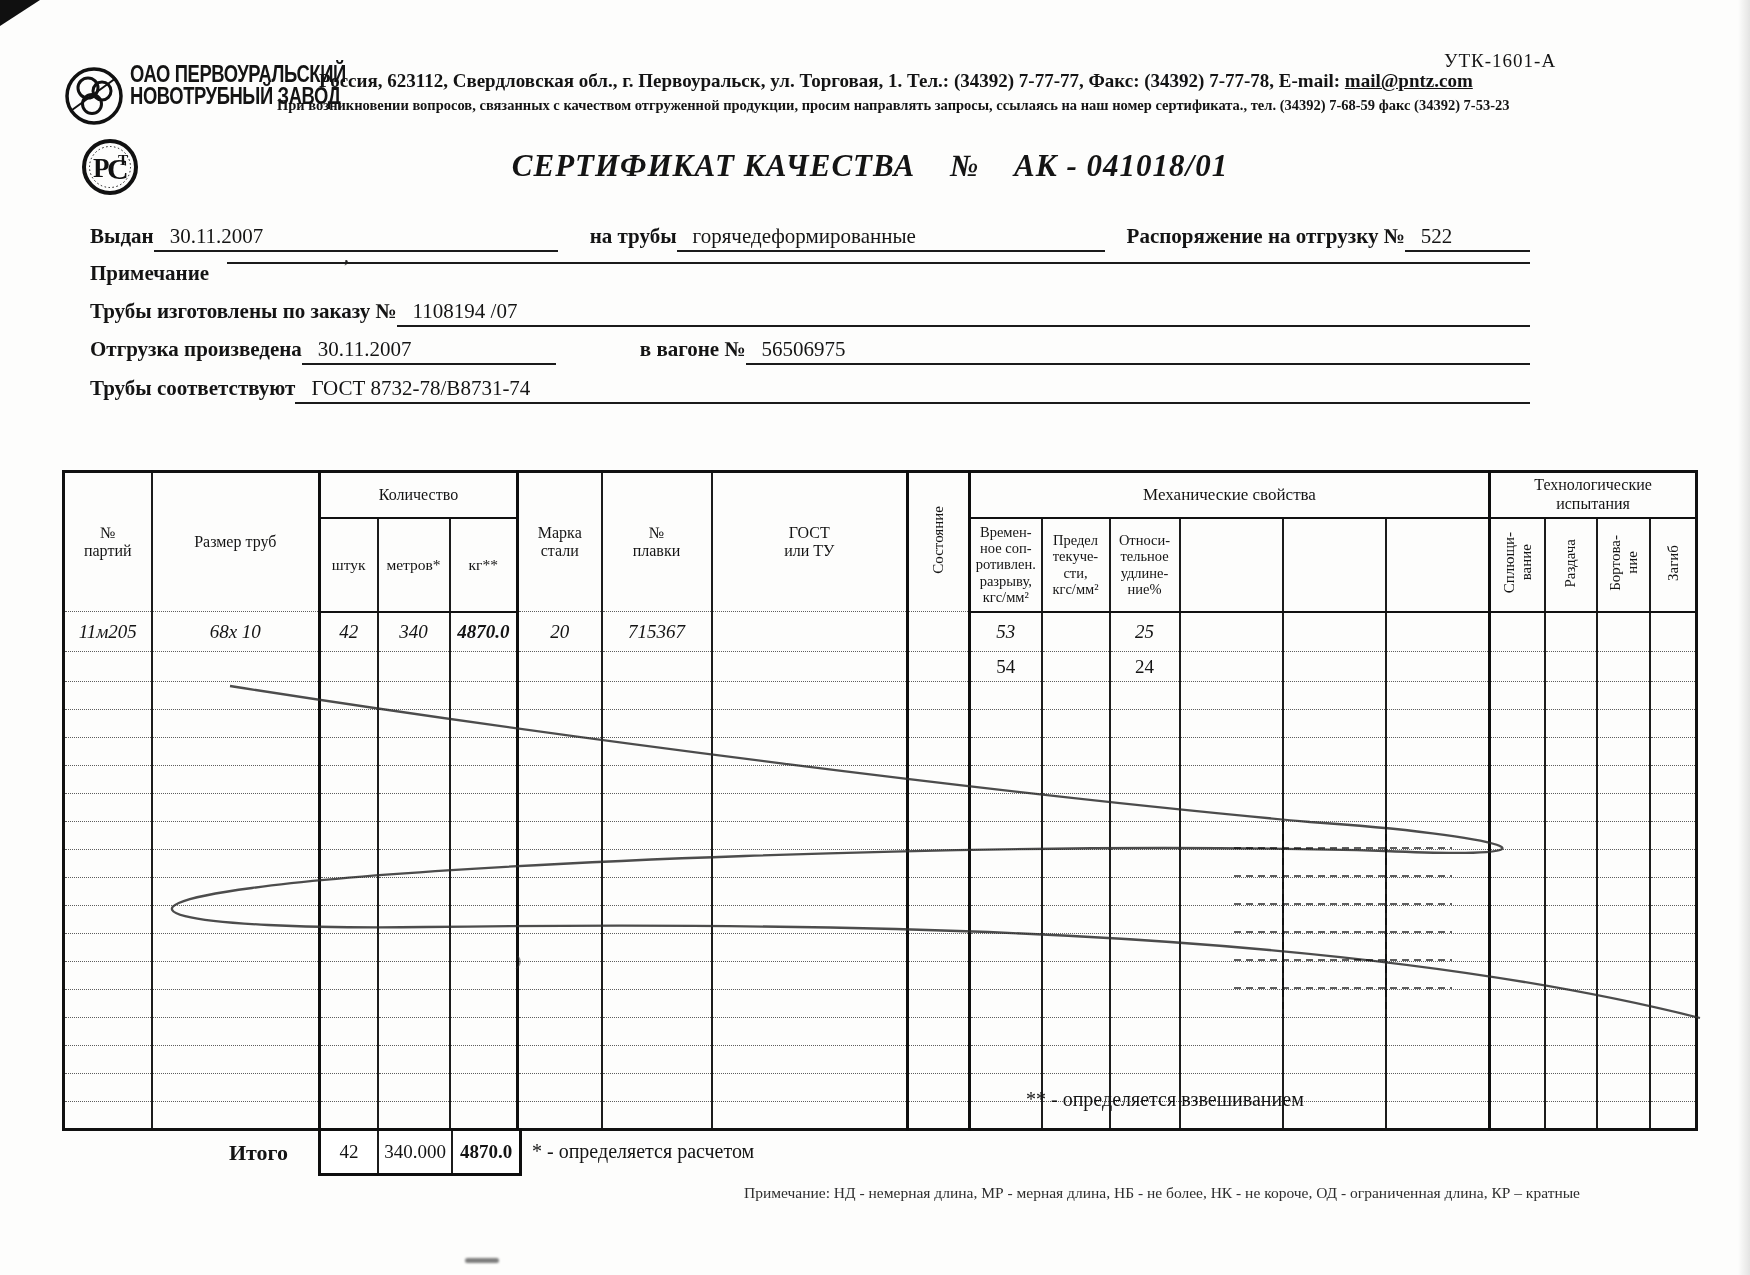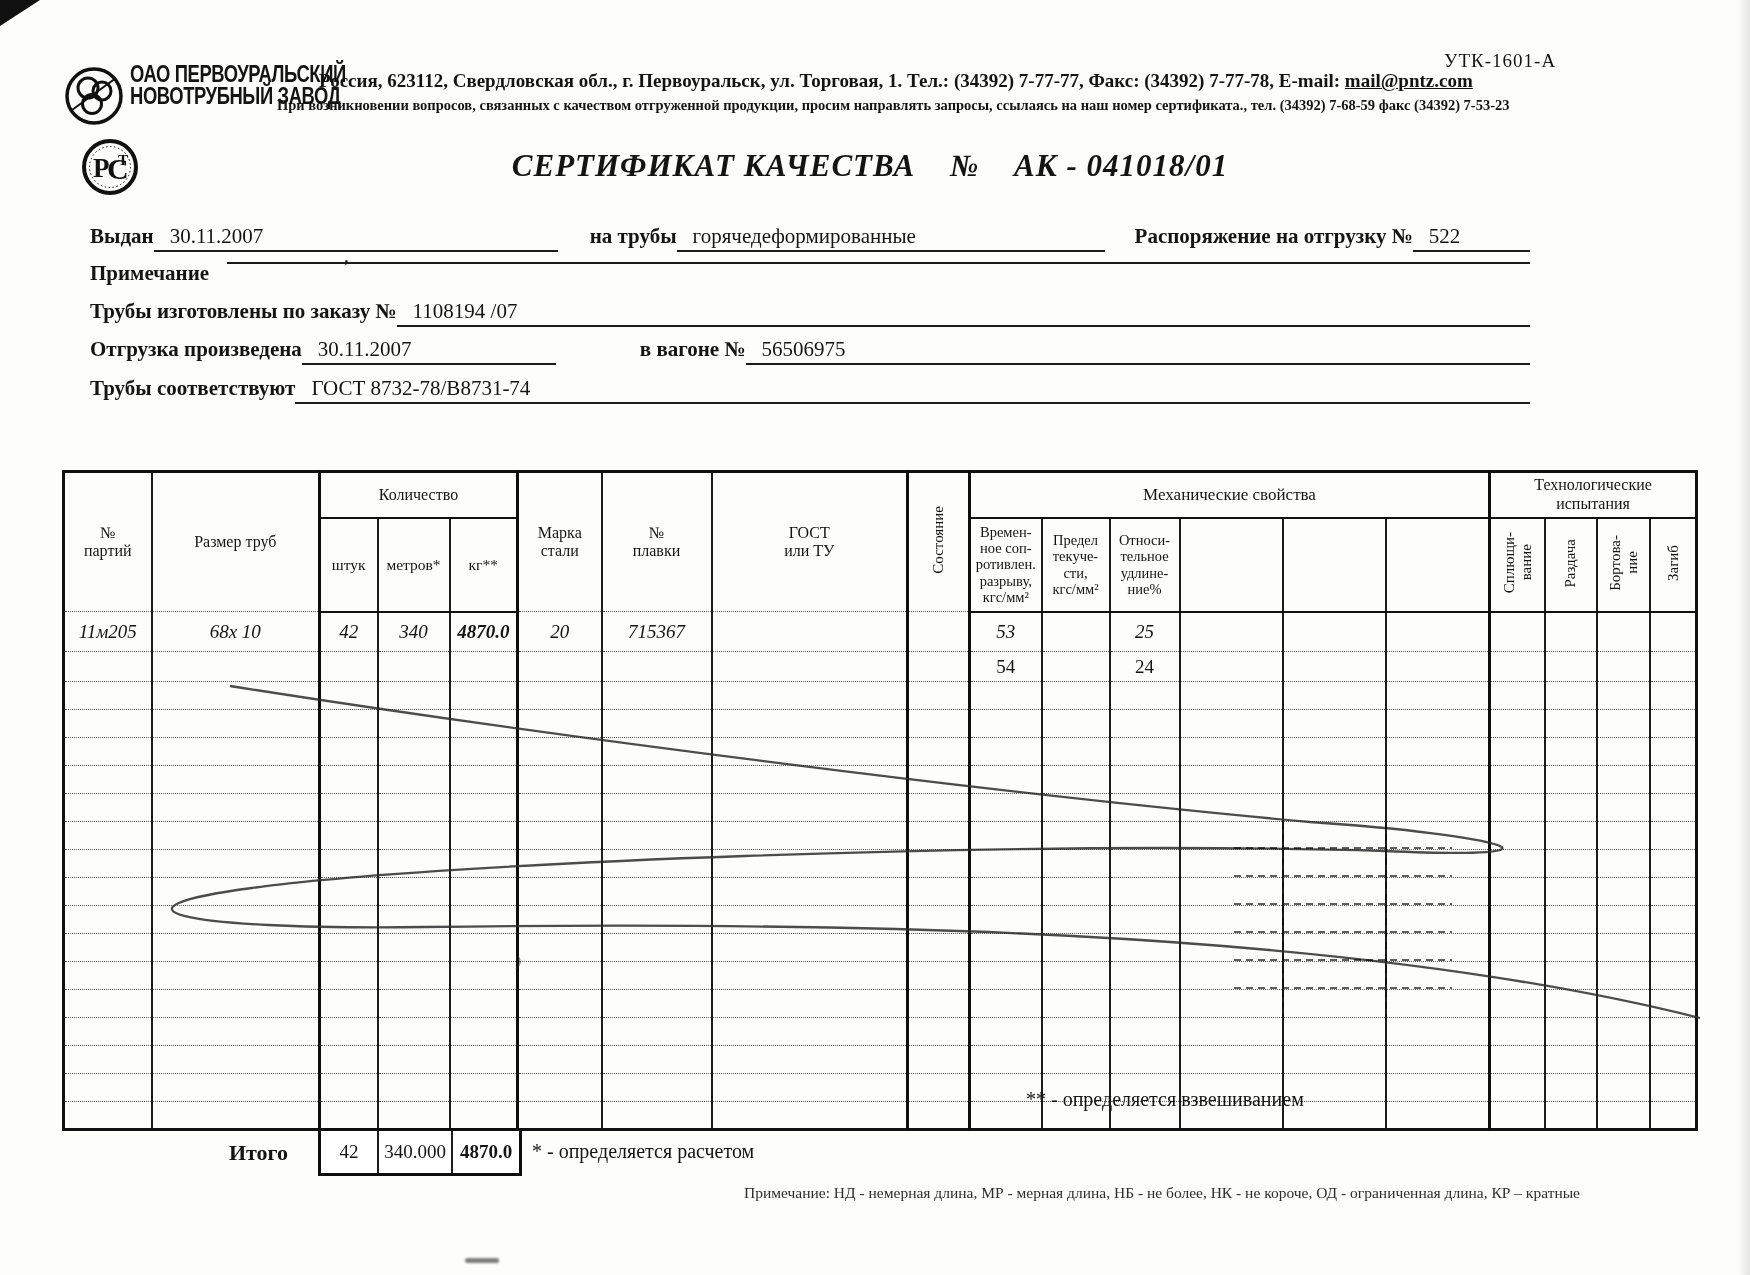--- a/index.html
+++ b/index.html
@@ -140,21 +140,21 @@
     <span>СЕРТИФИКАТ КАЧЕСТВА</span><span class="gap"></span>
     <span>№</span><span class="gap"></span>
     <span>АК - 041018/01</span>
   </div>
 
   <div class="frow r-issued">
     <span class="lbl">Выдан</span>
     <span class="uline" style="width:388px;">30.11.2007</span>
     <span class="lbl" style="margin-left:32px;">на трубы</span>
     <span class="uline" style="width:412px;">горячедеформированные</span>
-    <span class="lbl" style="margin-left:30px;">Распоряжение на отгрузку №</span>
+    <span class="lbl" style="margin-left:22px;">Распоряжение на отгрузку №</span>
     <span class="uline grow">522</span>
   </div>
 
   <div class="frow r-receiver">
     <span class="lbl">Примечание</span>
     <span class="uline grow" style="margin-left:18px;"></span>
   </div>
 
   <div class="frow r-order">
     <span class="lbl">Трубы изготовлены по заказу №</span>

